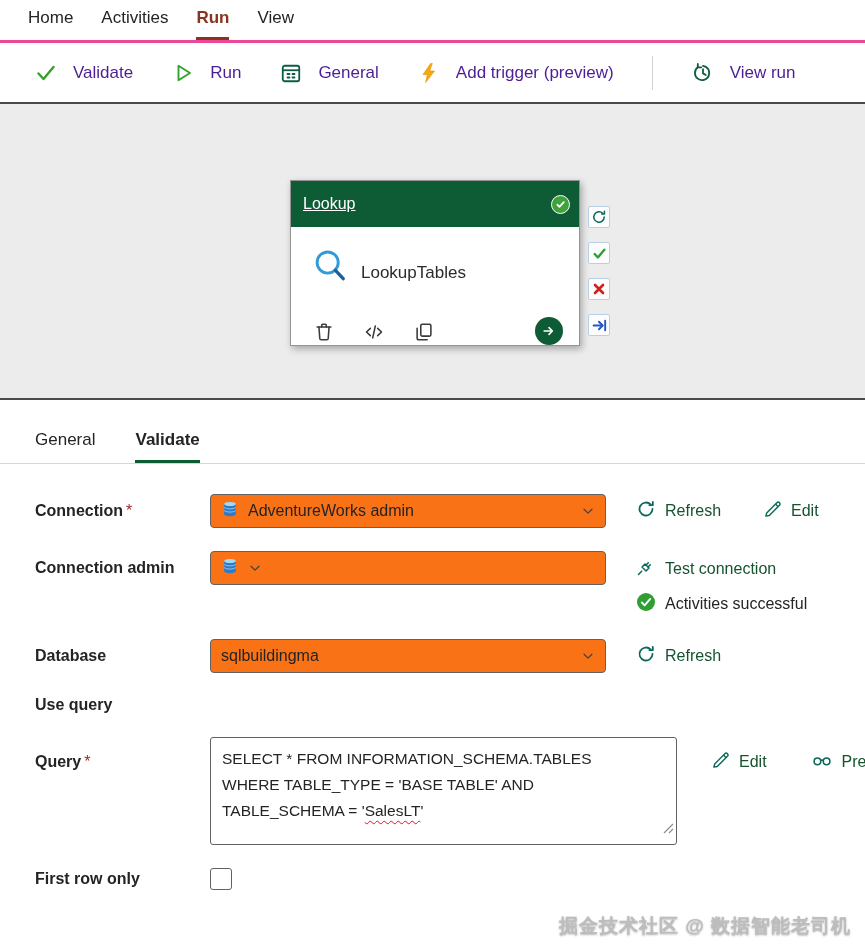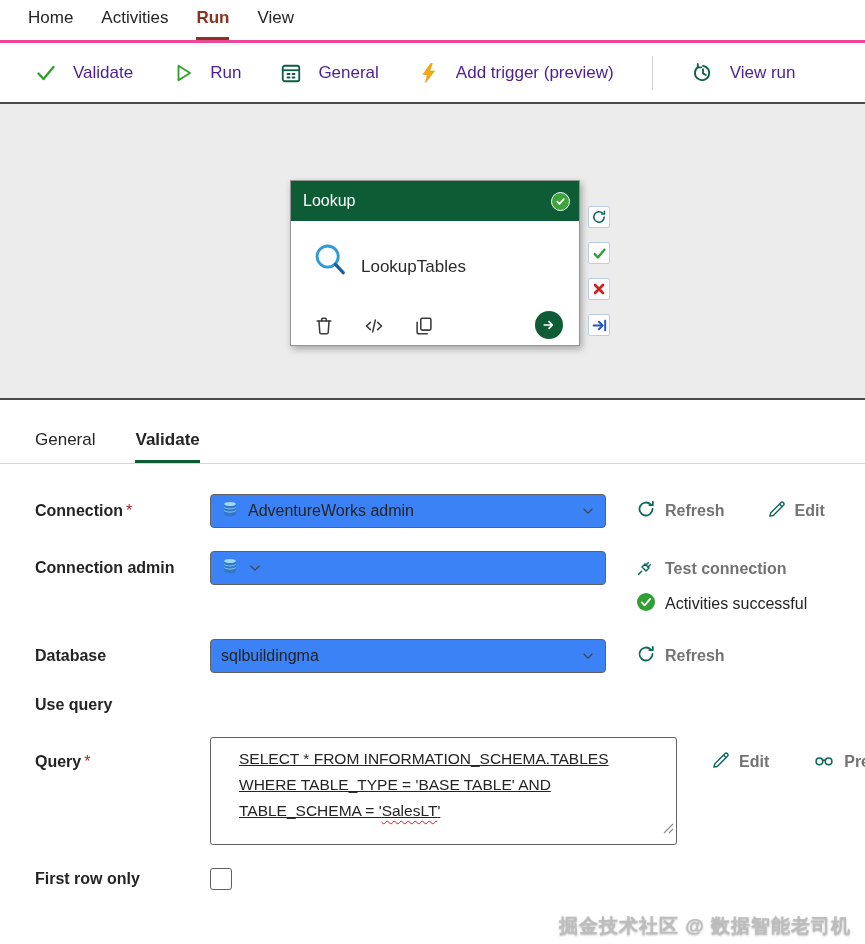--- a/index.html
+++ b/index.html
@@ -18,22 +18,22 @@
              background:#fff; white-space:nowrap; }
   .tbtn { display:flex; align-items:center; gap:15px; font-size:17px; color:#4c1d95; cursor:pointer; }
   .tbtn svg { display:block; }
   .tsep { width:1px; height:34px; background:#d1d1d1; flex-shrink:0; }
 
   
   .canvas { position:relative; height:298px; background:#ececec;
             border-top:2px solid #4a4a4a; border-bottom:2px solid #4a4a4a; }
   .activity-card { position:absolute; left:290px; top:76px; width:290px; height:166px;
                    background:#fff; border:1px solid #949494; box-shadow:2px 3px 7px rgba(0,0,0,.3); }
-  .card-header { height:40px; background:#0e5c35; color:#fff; font-size:16px;
-                 display:flex; align-items:center; justify-content:space-between; padding:0 9px 0 12px; }
+  .card-header { height:46px; background:#0e5c35; color:#fff; font-size:16px;
+                 display:flex; align-items:center; justify-content:space-between; padding:0 9px 0 12px;text-decoration:underline; }
   .status-ok { width:19px; height:19px; border-radius:50%; background:#3fa33c; border:1.5px solid #fff;
                display:flex; align-items:center; justify-content:center; }
   .card-body { position:relative; height:130px; }
   .search-ic { position:absolute; left:20px; top:20px; }
   .card-name { position:absolute; left:70px; top:36px; font-size:17px; color:#2b2b2b; }
   .card-tools { position:absolute; left:22px; bottom:14px; display:flex; gap:28px; align-items:center; }
   .card-tools .ci { cursor:pointer; display:flex; }
   .go-btn { position:absolute; right:16px; bottom:12px; width:28px; height:28px; border-radius:50%;
             background:#0e5c35; display:flex; align-items:center; justify-content:center; cursor:pointer; }
   .side-icons { position:absolute; left:588px; top:102px; display:flex; flex-direction:column; gap:14px; }
@@ -46,40 +46,40 @@
   .tab.selected { font-weight:bold; border-bottom:3px solid #0e5c35; padding-bottom:10px; }
 
   .form { padding:30px 0 0 35px; }
   .frow { display:flex; align-items:center; margin-bottom:23px; }
   .frow.top { align-items:flex-start; }
   .field-label { width:175px; flex-shrink:0; font-weight:bold; font-size:16px; color:#242424; }
   .req { color:#a4262c; font-weight:normal; margin-left:3px; }
   .pt8 { padding-top:8px; } .pt16 { padding-top:16px; }
 
   .dropdown { display:flex; align-items:center; width:396px; height:34px; border:1px solid #616161;
-              border-radius:4px; background:#3b82f6; padding:0 10px; gap:9px; cursor:pointer; flex-shrink:0; }
+              border-radius:4px; background:#f97316; padding:0 10px; gap:9px; cursor:pointer; flex-shrink:0; }
   .dd-value { font-size:16px; color:#242424; flex:1; white-space:nowrap; overflow:hidden; }
   .chev { display:flex; flex-shrink:0; }
 
-  .actionbtn { display:flex; align-items:center; gap:9px; font-size:16px; color:#737373;
-               cursor:pointer; white-space:nowrap;font-weight:bold; }
+  .actionbtn { display:flex; align-items:center; gap:9px; font-size:16px; color:#14532d;
+               cursor:pointer; white-space:nowrap; }
   .ml30 { margin-left:30px; } .ml42 { margin-left:42px; }
   .stackcol { display:flex; flex-direction:column; gap:11px; margin-left:30px; padding-top:6px; }
   .statusline { display:flex; align-items:center; gap:9px; font-size:16px; white-space:nowrap; }
 
   .radios { display:flex; gap:28px; align-items:center; }
   .radio-item { display:flex; align-items:center; gap:9px; cursor:pointer; font-size:16px; }
   .radio { width:20px; height:20px; border:1px solid #60605e; border-radius:50%; background:#fff;
            display:flex; align-items:center; justify-content:center; flex-shrink:0; }
   .radio.checked { border:2px solid #0e5c35; }
   .radio.checked::after { content:""; width:11px; height:11px; border-radius:50%; background:#0e5c35; }
 
   .querybox { position:relative; width:467px; height:108px; border:1px solid #616161; border-radius:3px;
-              background:#fff; padding:8px 28px; font-size:15.5px; line-height:26px; color:#242424;
-              flex-shrink:0; cursor:text;text-decoration:underline; }
+              background:#fff; padding:8px 11px; font-size:15.5px; line-height:26px; color:#242424;
+              flex-shrink:0; cursor:text; }
   .qline { white-space:nowrap; }
   .sqerr { text-decoration:underline; text-decoration-style:wavy; text-decoration-color:#e81123;
            text-decoration-thickness:1px; text-underline-offset:4px; }
   .gripper { position:absolute; right:2px; bottom:2px; }
   .q-actions { display:flex; gap:44px; margin-left:34px; padding-top:12px; }
 
   .checkbox { width:22px; height:22px; border:1px solid #616161; border-radius:3px; background:#fff;
               cursor:pointer; flex-shrink:0; }
 
   .watermark { position:absolute; right:14px; bottom:5px; font-size:19px; font-weight:bold;

